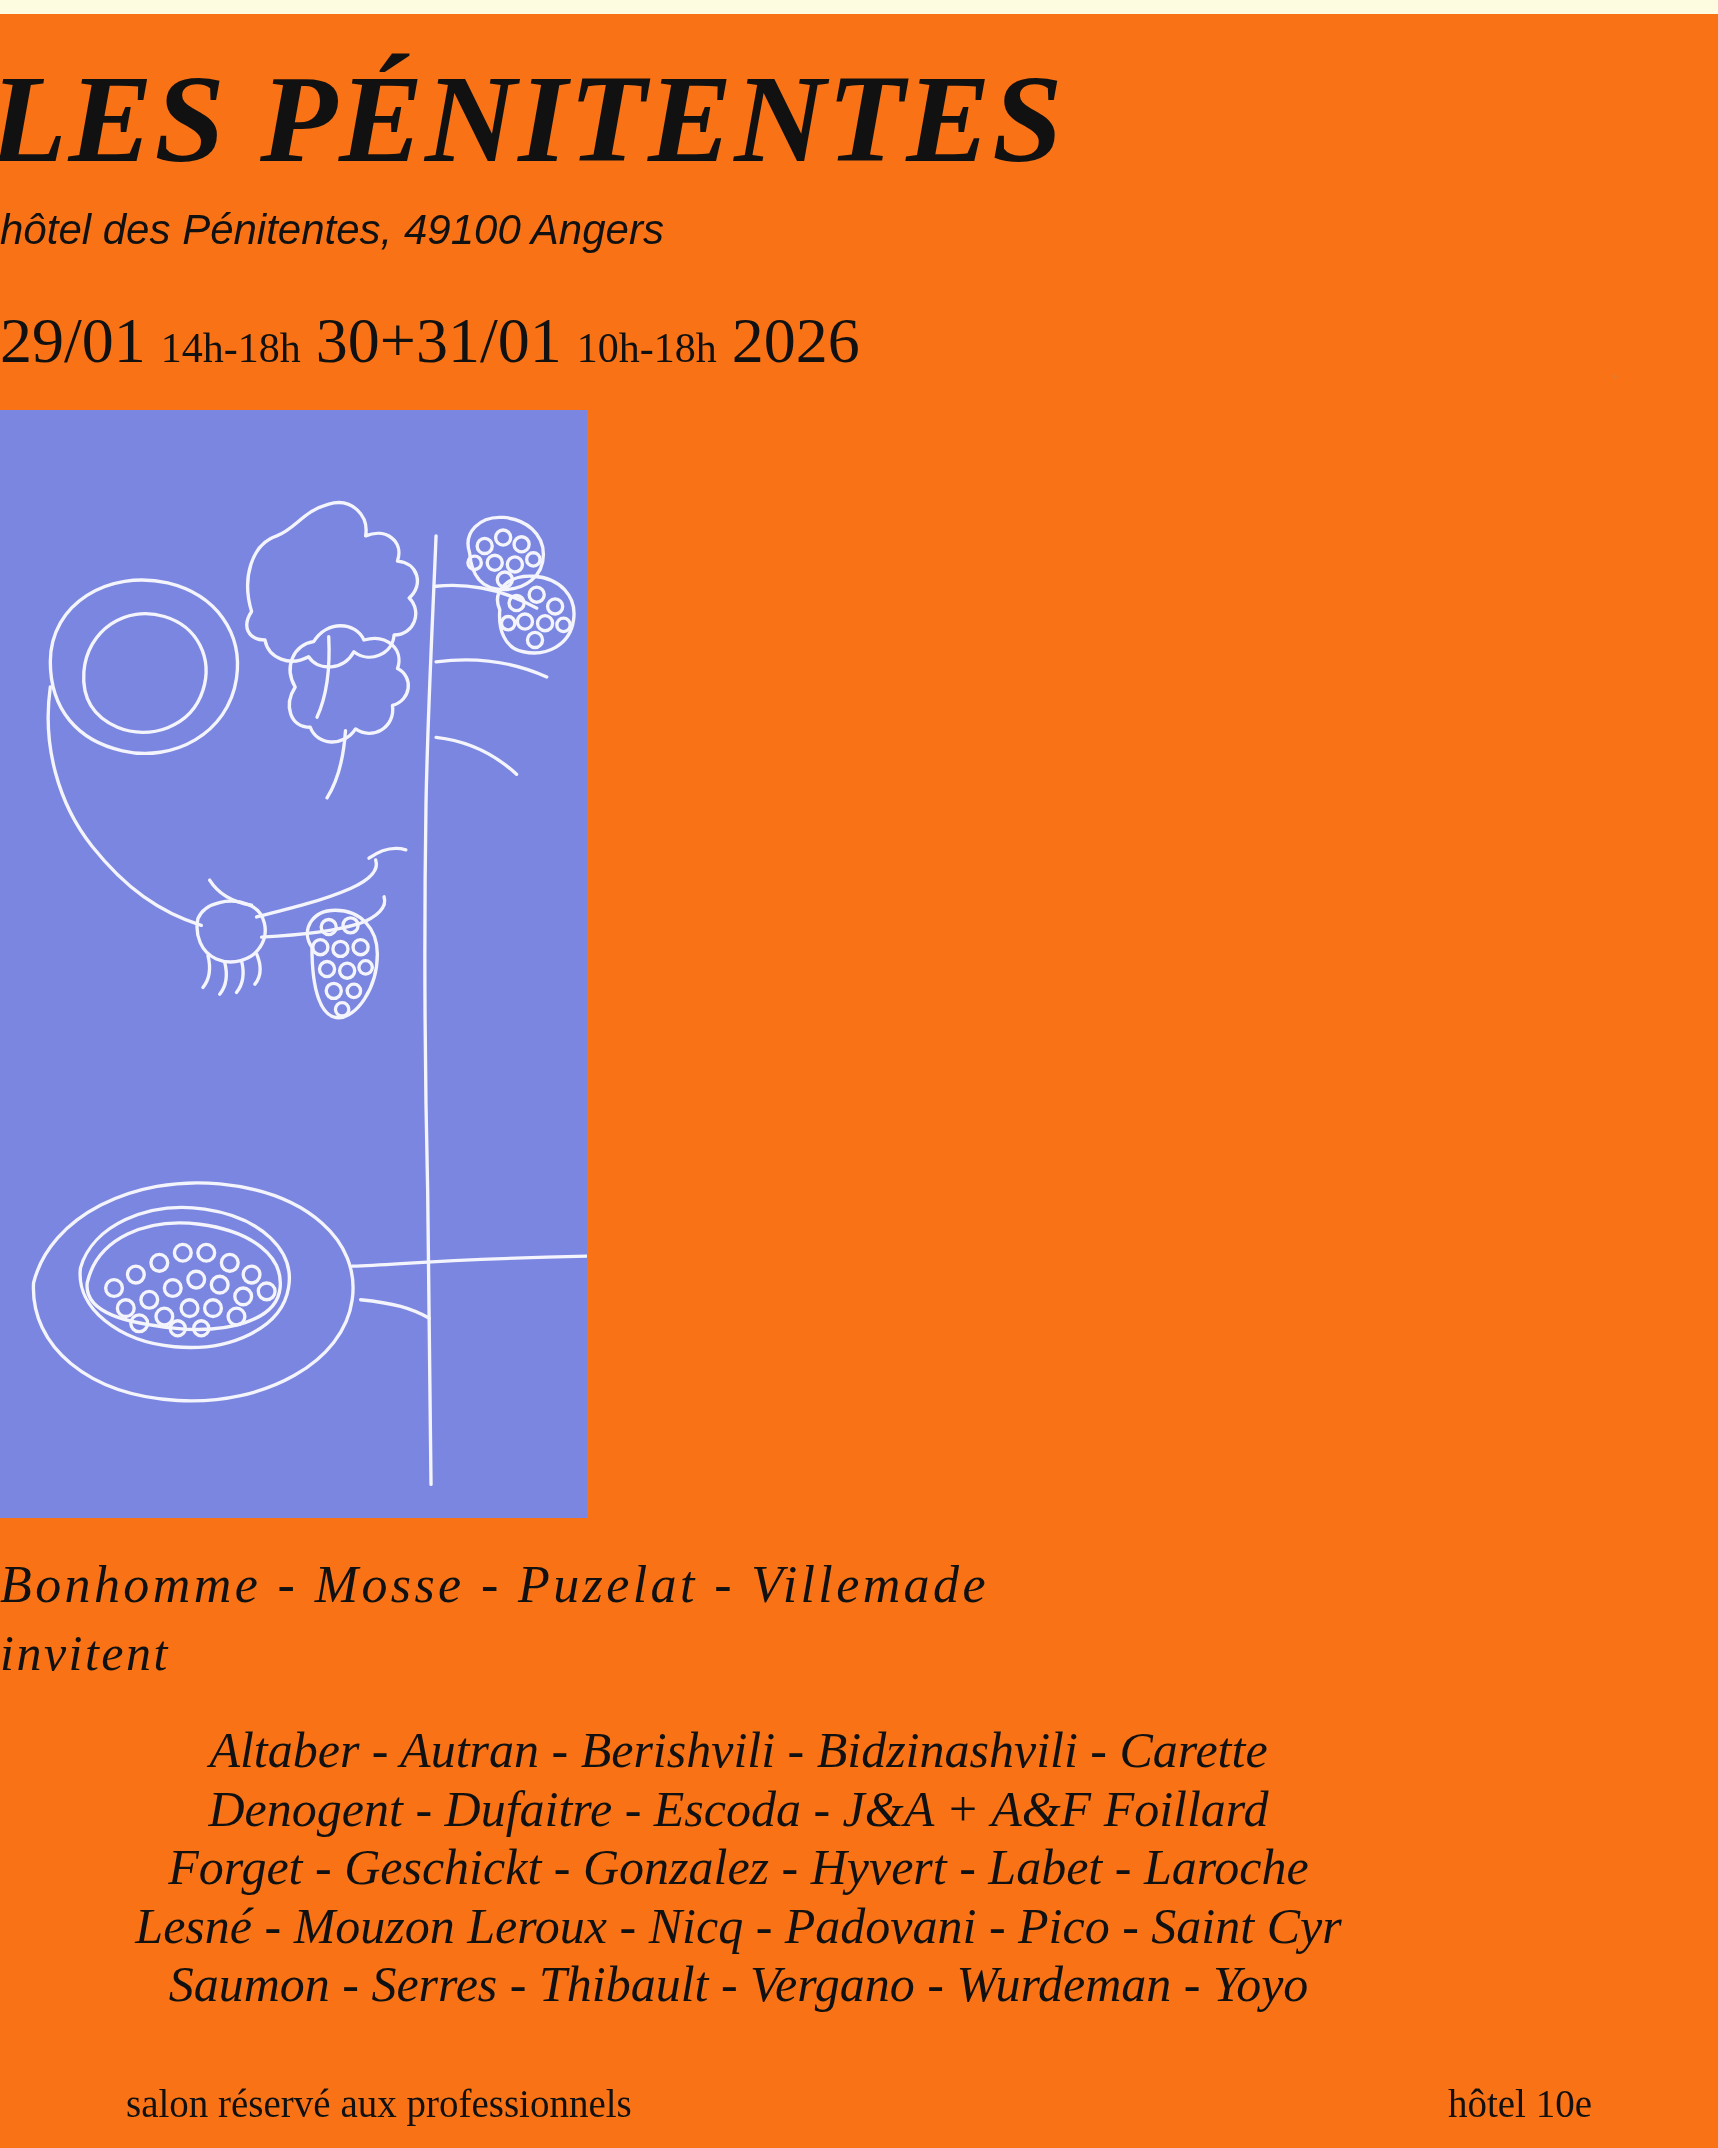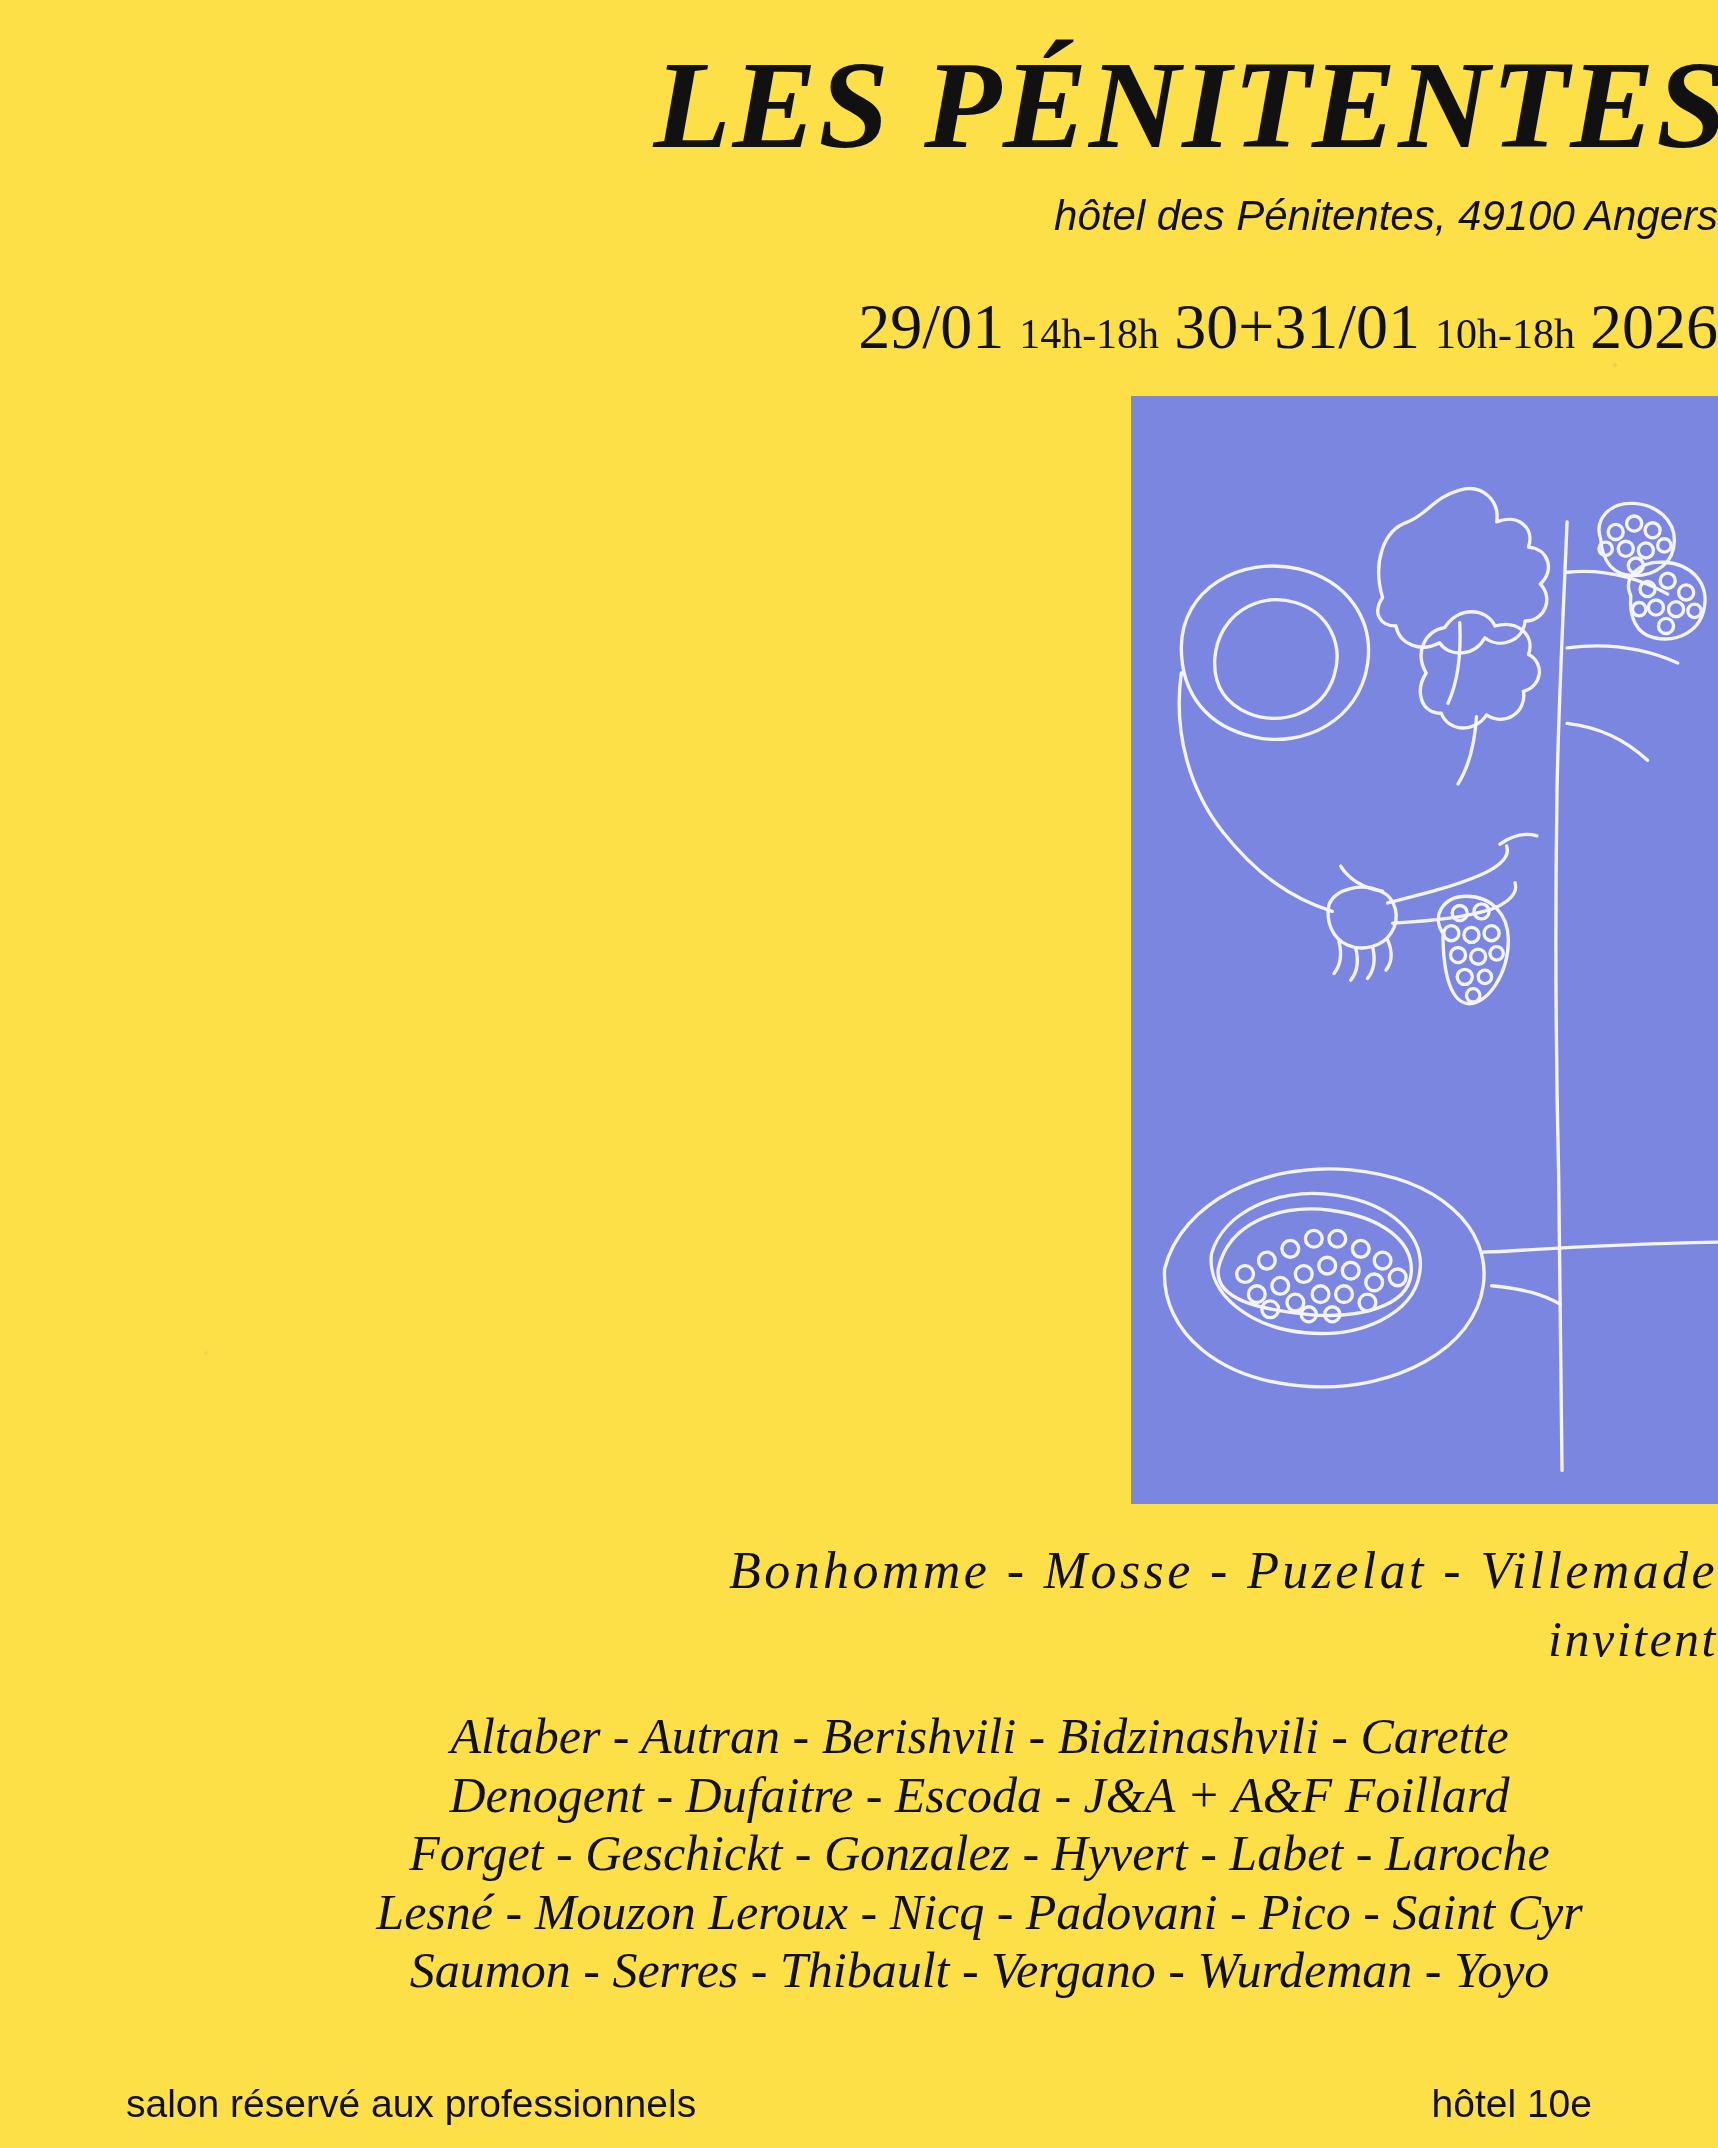--- a/index.html
+++ b/index.html
@@ -11,24 +11,25 @@
     width: 1718px;
     height: 2148px;
     font-family: "Liberation Serif", serif;
     color: #111;
     position: relative;
     overflow: hidden;
   }
   .poster {
     position: absolute;
     inset: 0;
-    background: #fde047;
+    background: #f97316;
     display: flex;
     flex-direction: column;
-    align-items: flex-end;
+    align-items: flex-start;
+    margin-top: 14px;
   }
   
   .paper-grain {
     position: absolute;
     inset: 0;
     pointer-events: none;
     background:
       radial-gradient(circle at 94% 17%, rgba(160,150,120,.22) 0 1.7px, transparent 2.5px),
       radial-gradient(circle at 12% 63%, rgba(160,150,120,.14) 0 1.7px, transparent 2.5px),
       radial-gradient(circle at 47% 93%, rgba(160,150,120,.10) 0 1.7px, transparent 2.5px);
@@ -113,21 +114,21 @@
   }
 
   .footer {
     position: absolute;
     left: 0; right: 0;
     bottom: 22px;
     padding: 0 126px;
     display: flex;
     justify-content: space-between;
     align-items: baseline;
-    font-family: Liberation Sans, sans-serif;
+    font-family: Liberation Serif, serif;
     font-size: 39px;
     gap: 44px;
   }
 </style>
 </head>
 <body>
 
 <div class="poster">
 
   <div class="paper-grain"></div>

